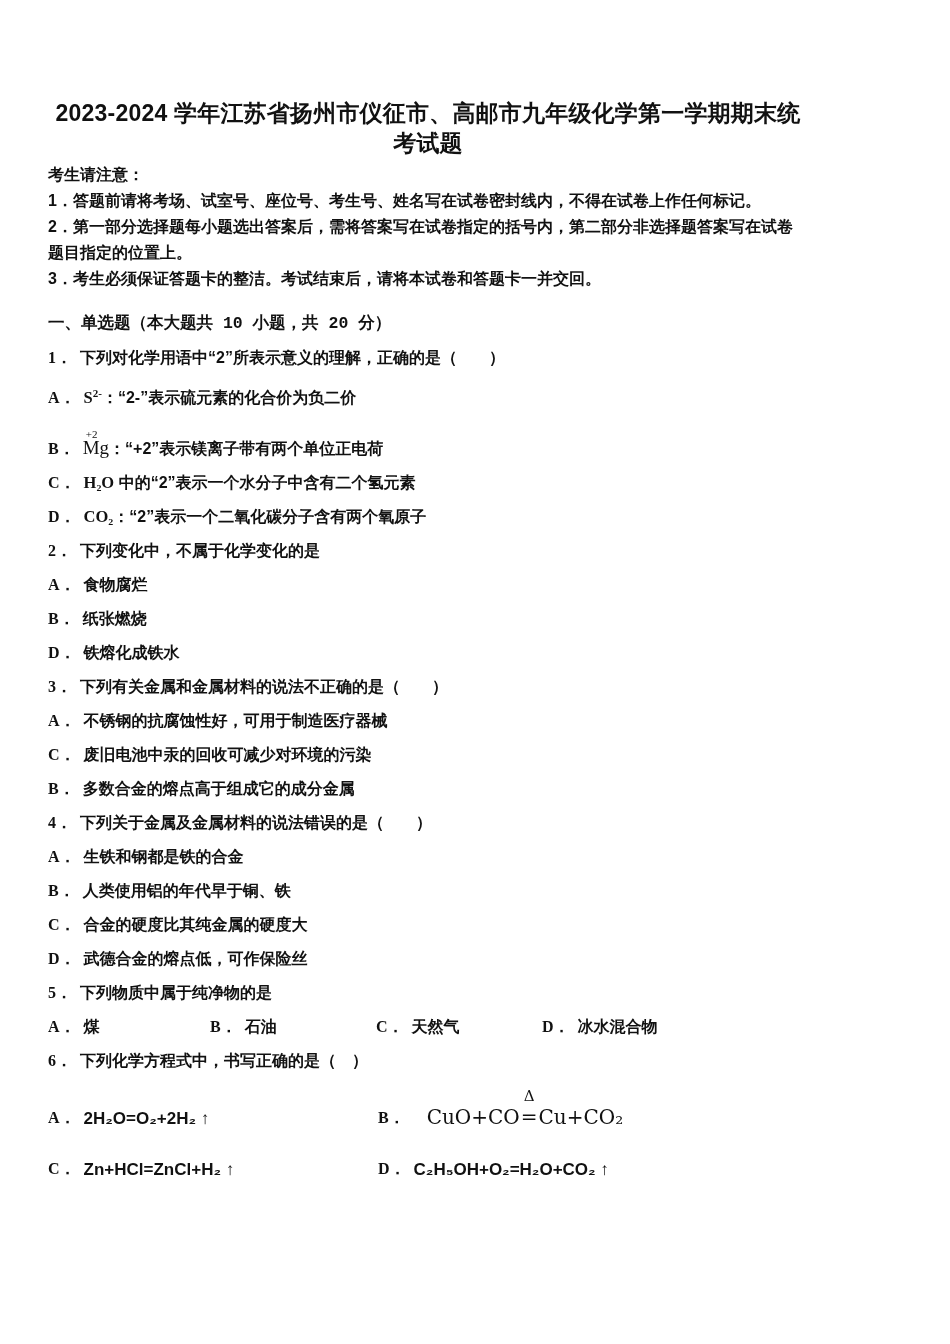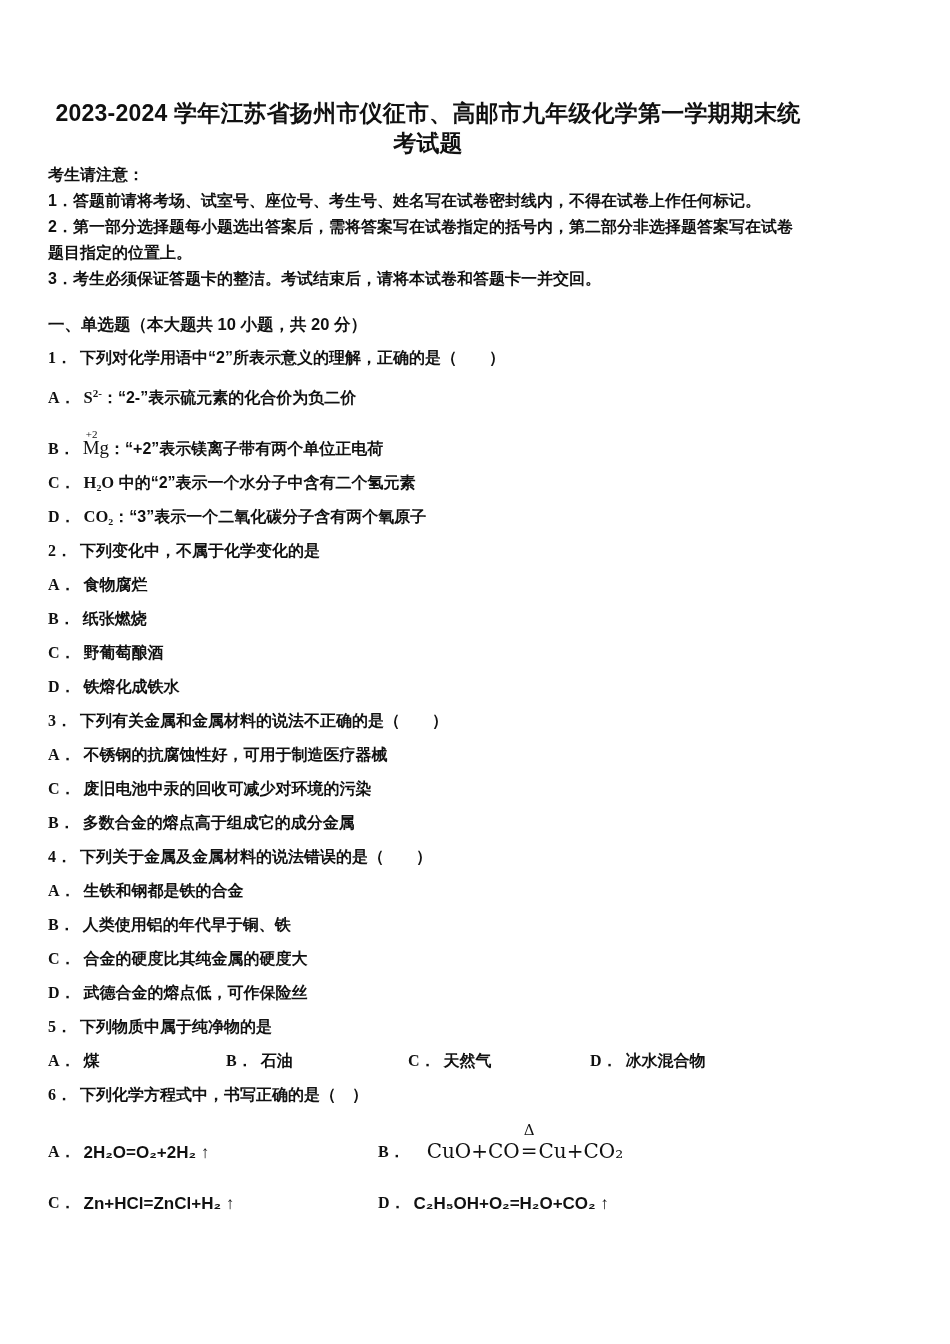--- a/index.html
+++ b/index.html
@@ -24,20 +24,21 @@
     font-size: 16px;
     line-height: 26px;
     font-weight: 700;
   }
 
   .sec-heading {
     margin-top: 22px;
     font-size: 16.5px;
     font-weight: 800;
     line-height: 20px;
+    font-family: Liberation Mono, monospace;
   }
 
   .qline {
     margin-top: 14px;
     font-size: 16px;
     line-height: 20px;
     font-weight: 700;
   }
 
   .lab, .qnum {
@@ -101,21 +102,20 @@
   }
 
   
   .q5-row {
     display: grid;
     grid-template-columns: 162px 166px 166px auto;
     margin-top: 14px;
     font-size: 16px;
     line-height: 20px;
     font-weight: 700;
-    gap: 16px;
   }
 </style>
 </head>
 <body>
 
 <div class="page">
 
   <div class="title">2023-2024 学年江苏省扬州市仪征市、高邮市九年级化学第一学期期末统考试题</div>
 
   <div class="notice">
@@ -133,34 +133,31 @@
   <div class="qline">
     <span class="lab">A．</span><span class="chem"><span>S</span><sup>2-</sup></span><span>：“2-”表示硫元素的化合价为负二价</span>
   </div>
   <div class="qline opt-tall">
     <span class="lab">B．</span><span class="stack"><span class="over">+2</span><span>Mg</span></span><span>：“+2”表示镁离子带有两个单位正电荷</span>
   </div>
   <div class="qline">
     <span class="lab">C．</span><span class="chem">H₂O</span><span> 中的“2”表示一个水分子中含有二个氢元素</span>
   </div>
   <div class="qline">
-    <span class="lab">D．</span><span class="chem">CO₂</span><span>：“3”表示一个二氧化碳分子含有两个氧原子</span>
+    <span class="lab">D．</span><span class="chem">CO₂</span><span>：“2”表示一个二氧化碳分子含有两个氧原子</span>
   </div>
 
   <div class="qline">
     <span class="qnum">2．</span><span>下列变化中，不属于化学变化的是</span>
   </div>
   <div class="qline">
     <span class="lab">A．</span><span>食物腐烂</span>
   </div>
   <div class="qline">
     <span class="lab">B．</span><span>纸张燃烧</span>
-  </div>
-  <div class="qline">
-    <span class="lab">C．</span><span>野葡萄酿酒</span>
   </div>
   <div class="qline">
     <span class="lab">D．</span><span>铁熔化成铁水</span>
   </div>
 
   <div class="qline">
     <span class="qnum">3．</span><span>下列有关金属和金属材料的说法不正确的是（　　）</span>
   </div>
   <div class="qline">
     <span class="lab">A．</span><span>不锈钢的抗腐蚀性好，可用于制造医疗器械</span>

